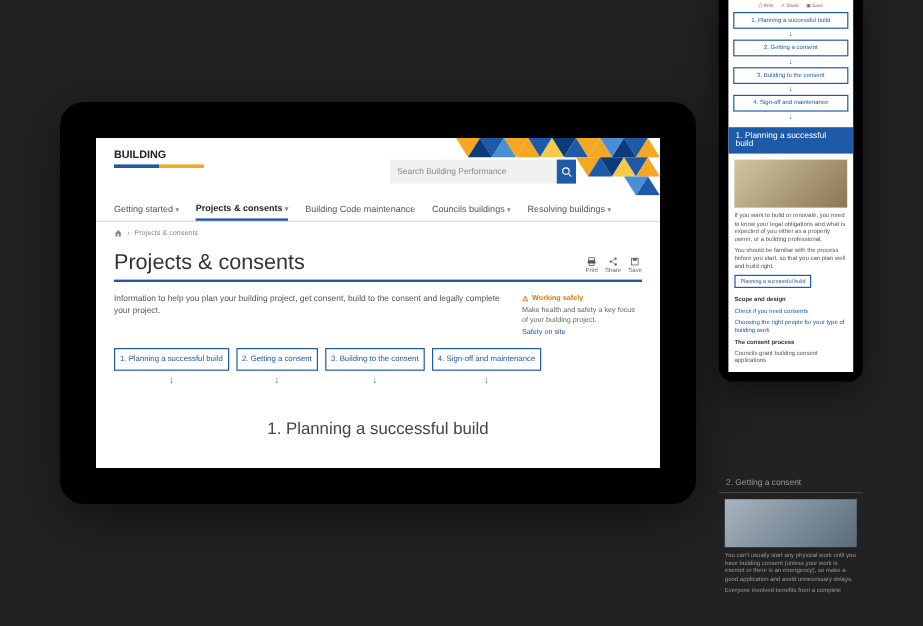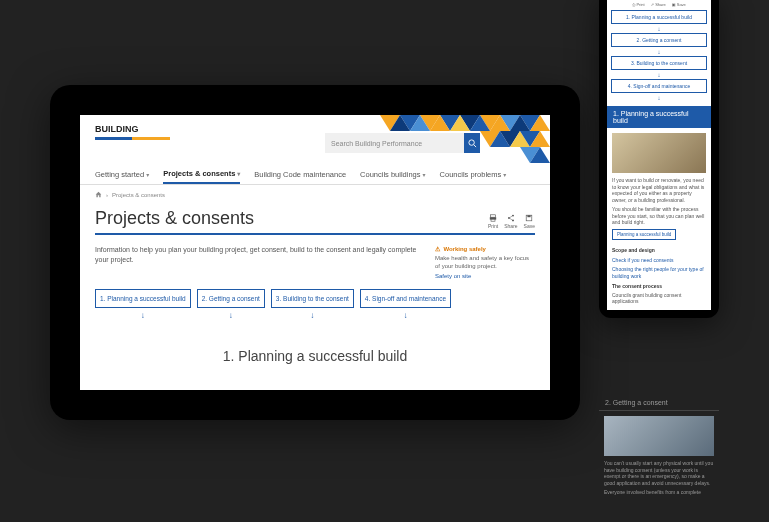--- a/index.html
+++ b/index.html
@@ -124,21 +124,21 @@
           <span class="chevron">▾</span>
         </div>
       <div class="nav-item">
           <span>Building Code maintenance</span>
         </div>
       <div class="nav-item">
           <span>Councils buildings</span>
           <span class="chevron">▾</span>
         </div>
       <div class="nav-item">
-          <span>Councils problems</span>
+          <span>Resolving buildings</span>
           <span class="chevron">▾</span>
         </div>
     </div>
 
     <div class="breadcrumb">
       <svg class="home-icon" viewBox="0 0 10 10">
           <path d="M5 1 L9 5 L8 5 L8 9 L6 9 L6 6 L4 6 L4 9 L2 9 L2 5 L1 5 Z" fill="#888"></path>
         </svg>
       <span>›</span>
       <span>Projects &amp; consents</span>

